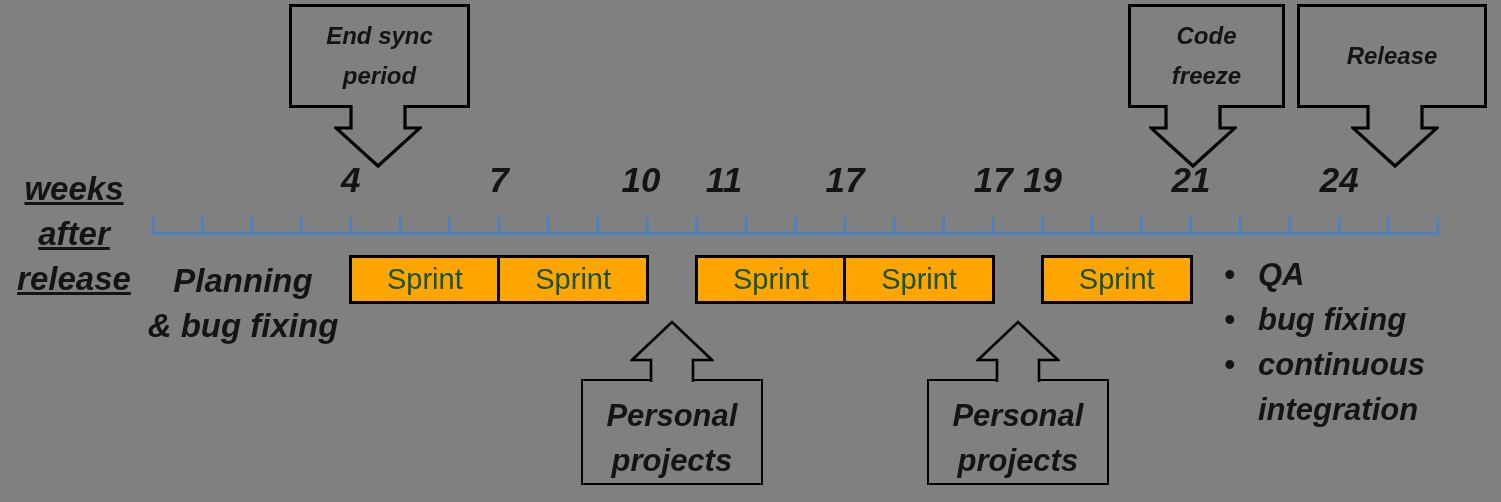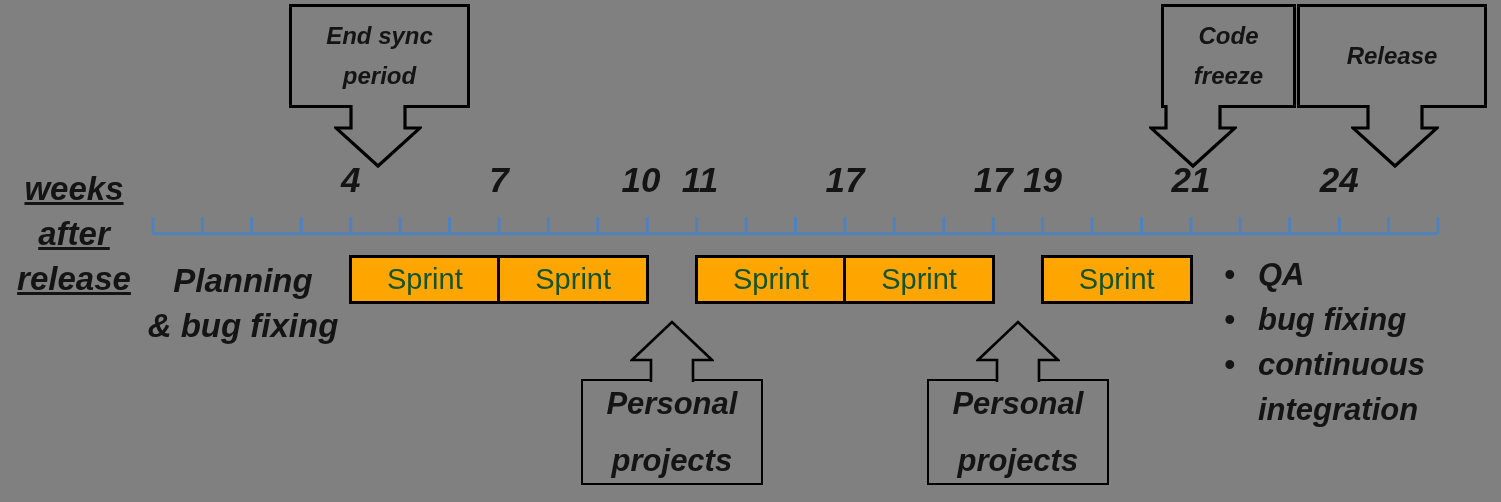--- a/index.html
+++ b/index.html
@@ -45,21 +45,21 @@
   
   .phase-label {
     position:absolute; left:118px; top:258px; width:250px;
     text-align:center; font-size:33px; line-height:45px;
   }
 
   
   .pp-box {
     position:absolute; top:379px; height:106px; width:182px;
     border:2.5px solid #000; box-sizing:border-box; background:#808080;
-    display:flex; flex-direction:column; justify-content:space-between;
+    display:flex; flex-direction:column; justify-content:flex-end;
     text-align:center; font-style:italic; font-weight:bold;
     font-size:31px; line-height:45px; z-index:1;
   }
 
   
   .final-list {
     position:absolute; left:1212px; top:252px; width:240px;
     margin:0; padding:0; list-style:none;
     font-style:italic; font-weight:bold; font-size:31px; line-height:45px;
   }
@@ -72,21 +72,21 @@
 <div class="canvas">
 
   <div class="callout" style="left:289px; width:181px;">
     <span>End sync</span>
     <span>period</span>
   </div>
   <svg class="arrow-svg" style="left:334px; top:105px;" width="88" height="64">
     <polyline points="17,0 17,23 2,23 44,61 86,23 71,23 71,0" fill="#808080" stroke="#000" stroke-width="3.2"></polyline>
   </svg>
 
-  <div class="callout" style="left:1128px; width:135px;margin-left:33px;">
+  <div class="callout" style="left:1128px; width:157px;">
     <span>Code</span>
     <span>freeze</span>
   </div>
   <svg class="arrow-svg" style="left:1149px; top:105px;" width="88" height="64">
     <polyline points="17,0 17,23 2,23 44,61 86,23 71,23 71,0" fill="#808080" stroke="#000" stroke-width="3.2"></polyline>
   </svg>
 
   <div class="callout" style="left:1297px; width:190px;">
     <span>Release</span>
   </div>
@@ -97,21 +97,21 @@
   <div class="axis-label it">
     <div>weeks</div>
     <div>after</div>
     <div>release</div>
   </div>
 
   <div>
       <span class="week-label" style="left: 350.7px;">4</span>
       <span class="week-label" style="left: 499px;">7</span>
       <span class="week-label" style="left: 641px;">10</span>
-      <span class="week-label" style="left: 700px;">11</span>
+      <span class="week-label" style="left: 724px;">11</span>
       <span class="week-label" style="left: 844.9px;">17</span>
       <span class="week-label" style="left: 993.2px;">17</span>
       <span class="week-label" style="left: 1042.6px;">19</span>
       <span class="week-label" style="left: 1190.9px;">21</span>
       <span class="week-label" style="left: 1339.2px;">24</span>
     </div>
 
   <svg style="position:absolute; left:0; top:214px;" width="1501" height="24">
     <path d="M 153 19.5 H 1438 M 153.0 19.5 V 3 M 202.4 19.5 V 3 M 251.8 19.5 V 3 M 301.3 19.5 V 3 M 350.7 19.5 V 3 M 400.1 19.5 V 3 M 449.5 19.5 V 3 M 499.0 19.5 V 3 M 548.4 19.5 V 3 M 597.8 19.5 V 3 M 647.2 19.5 V 3 M 696.7 19.5 V 3 M 746.1 19.5 V 3 M 795.5 19.5 V 3 M 844.9 19.5 V 3 M 894.3 19.5 V 3 M 943.8 19.5 V 3 M 993.2 19.5 V 3 M 1042.6 19.5 V 3 M 1092.0 19.5 V 3 M 1141.5 19.5 V 3 M 1190.9 19.5 V 3 M 1240.3 19.5 V 3 M 1289.7 19.5 V 3 M 1339.2 19.5 V 3 M 1388.6 19.5 V 3 M 1438.0 19.5 V 3" fill="none" stroke="#4F81BD" stroke-width="3"></path>
   </svg>

